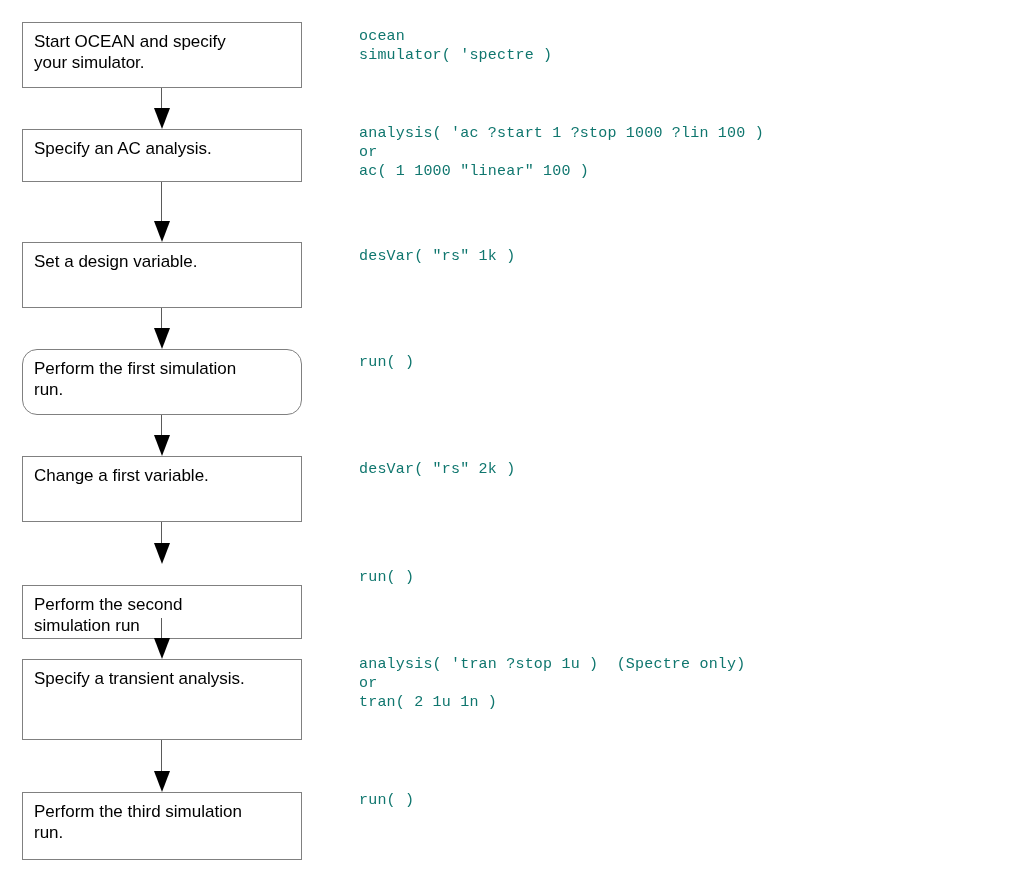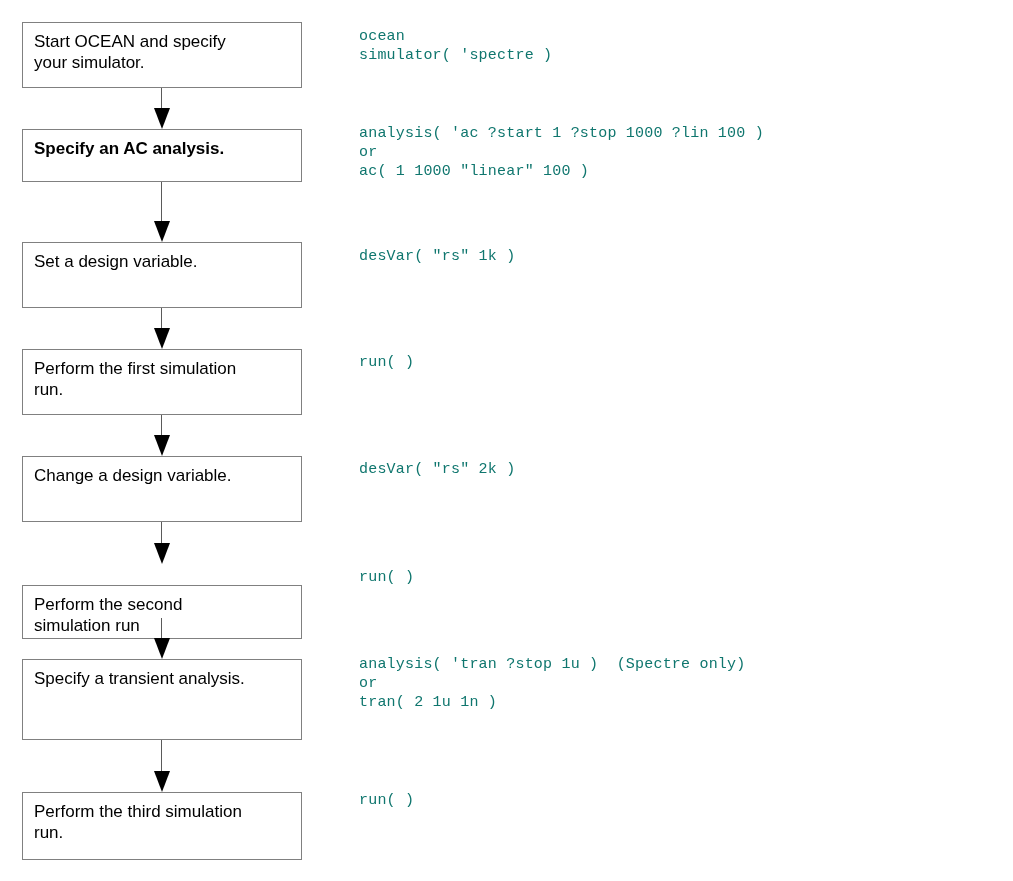--- a/index.html
+++ b/index.html
@@ -89,52 +89,52 @@
     <span class="step-label">Start OCEAN and specify
 your simulator.</span>
   </div>
   <div class="connector" style="top:88px; height:41px;">
     <div class="shaft" style="height:20px;"></div>
     <div class="head" style="top:20px;"></div>
   </div>
   <div class="code-block" style="top:27px;">ocean
 simulator( 'spectre )</div>
 
-  <div class="step-box" style="top:129px; height:53px;font-weight:bold;">
+  <div class="step-box" style="top:129px; height:53px;">
     <span class="step-label">Specify an AC analysis.</span>
   </div>
   <div class="connector" style="top:182px; height:60px;">
     <div class="shaft" style="height:39px;"></div>
     <div class="head" style="top:39px;"></div>
   </div>
   <div class="code-block" style="top:124px;">analysis( 'ac ?start 1 ?stop 1000 ?lin 100 )
 or
 ac( 1 1000 "linear" 100 )</div>
 
   <div class="step-box" style="top:242px; height:66px;">
     <span class="step-label">Set a design variable.</span>
   </div>
   <div class="connector" style="top:308px; height:41px;">
     <div class="shaft" style="height:20px;"></div>
     <div class="head" style="top:20px;"></div>
   </div>
   <div class="code-block" style="top:247px;">desVar( "rs" 1k )</div>
 
-  <div class="step-box" style="top:349px; height:66px;">
+  <div class="step-box" style="top:349px; height:66px;border-radius:15px;">
     <span class="step-label">Perform the first simulation
 run.</span>
   </div>
   <div class="connector" style="top:415px; height:41px;">
     <div class="shaft" style="height:20px;"></div>
     <div class="head" style="top:20px;"></div>
   </div>
   <div class="code-block" style="top:353px;">run( )</div>
 
   <div class="step-box" style="top:456px; height:66px;">
-    <span class="step-label">Change a design variable.</span>
+    <span class="step-label">Change a first variable.</span>
   </div>
   <div class="connector" style="top:522px; height:42px;">
     <div class="shaft" style="height:21px;"></div>
     <div class="head" style="top:21px;"></div>
   </div>
   <div class="code-block" style="top:460px;">desVar( "rs" 2k )</div>
 
   <div class="step-box" style="top:585px; height:54px;">
     <span class="step-label">Perform the second
 simulation run</span>

